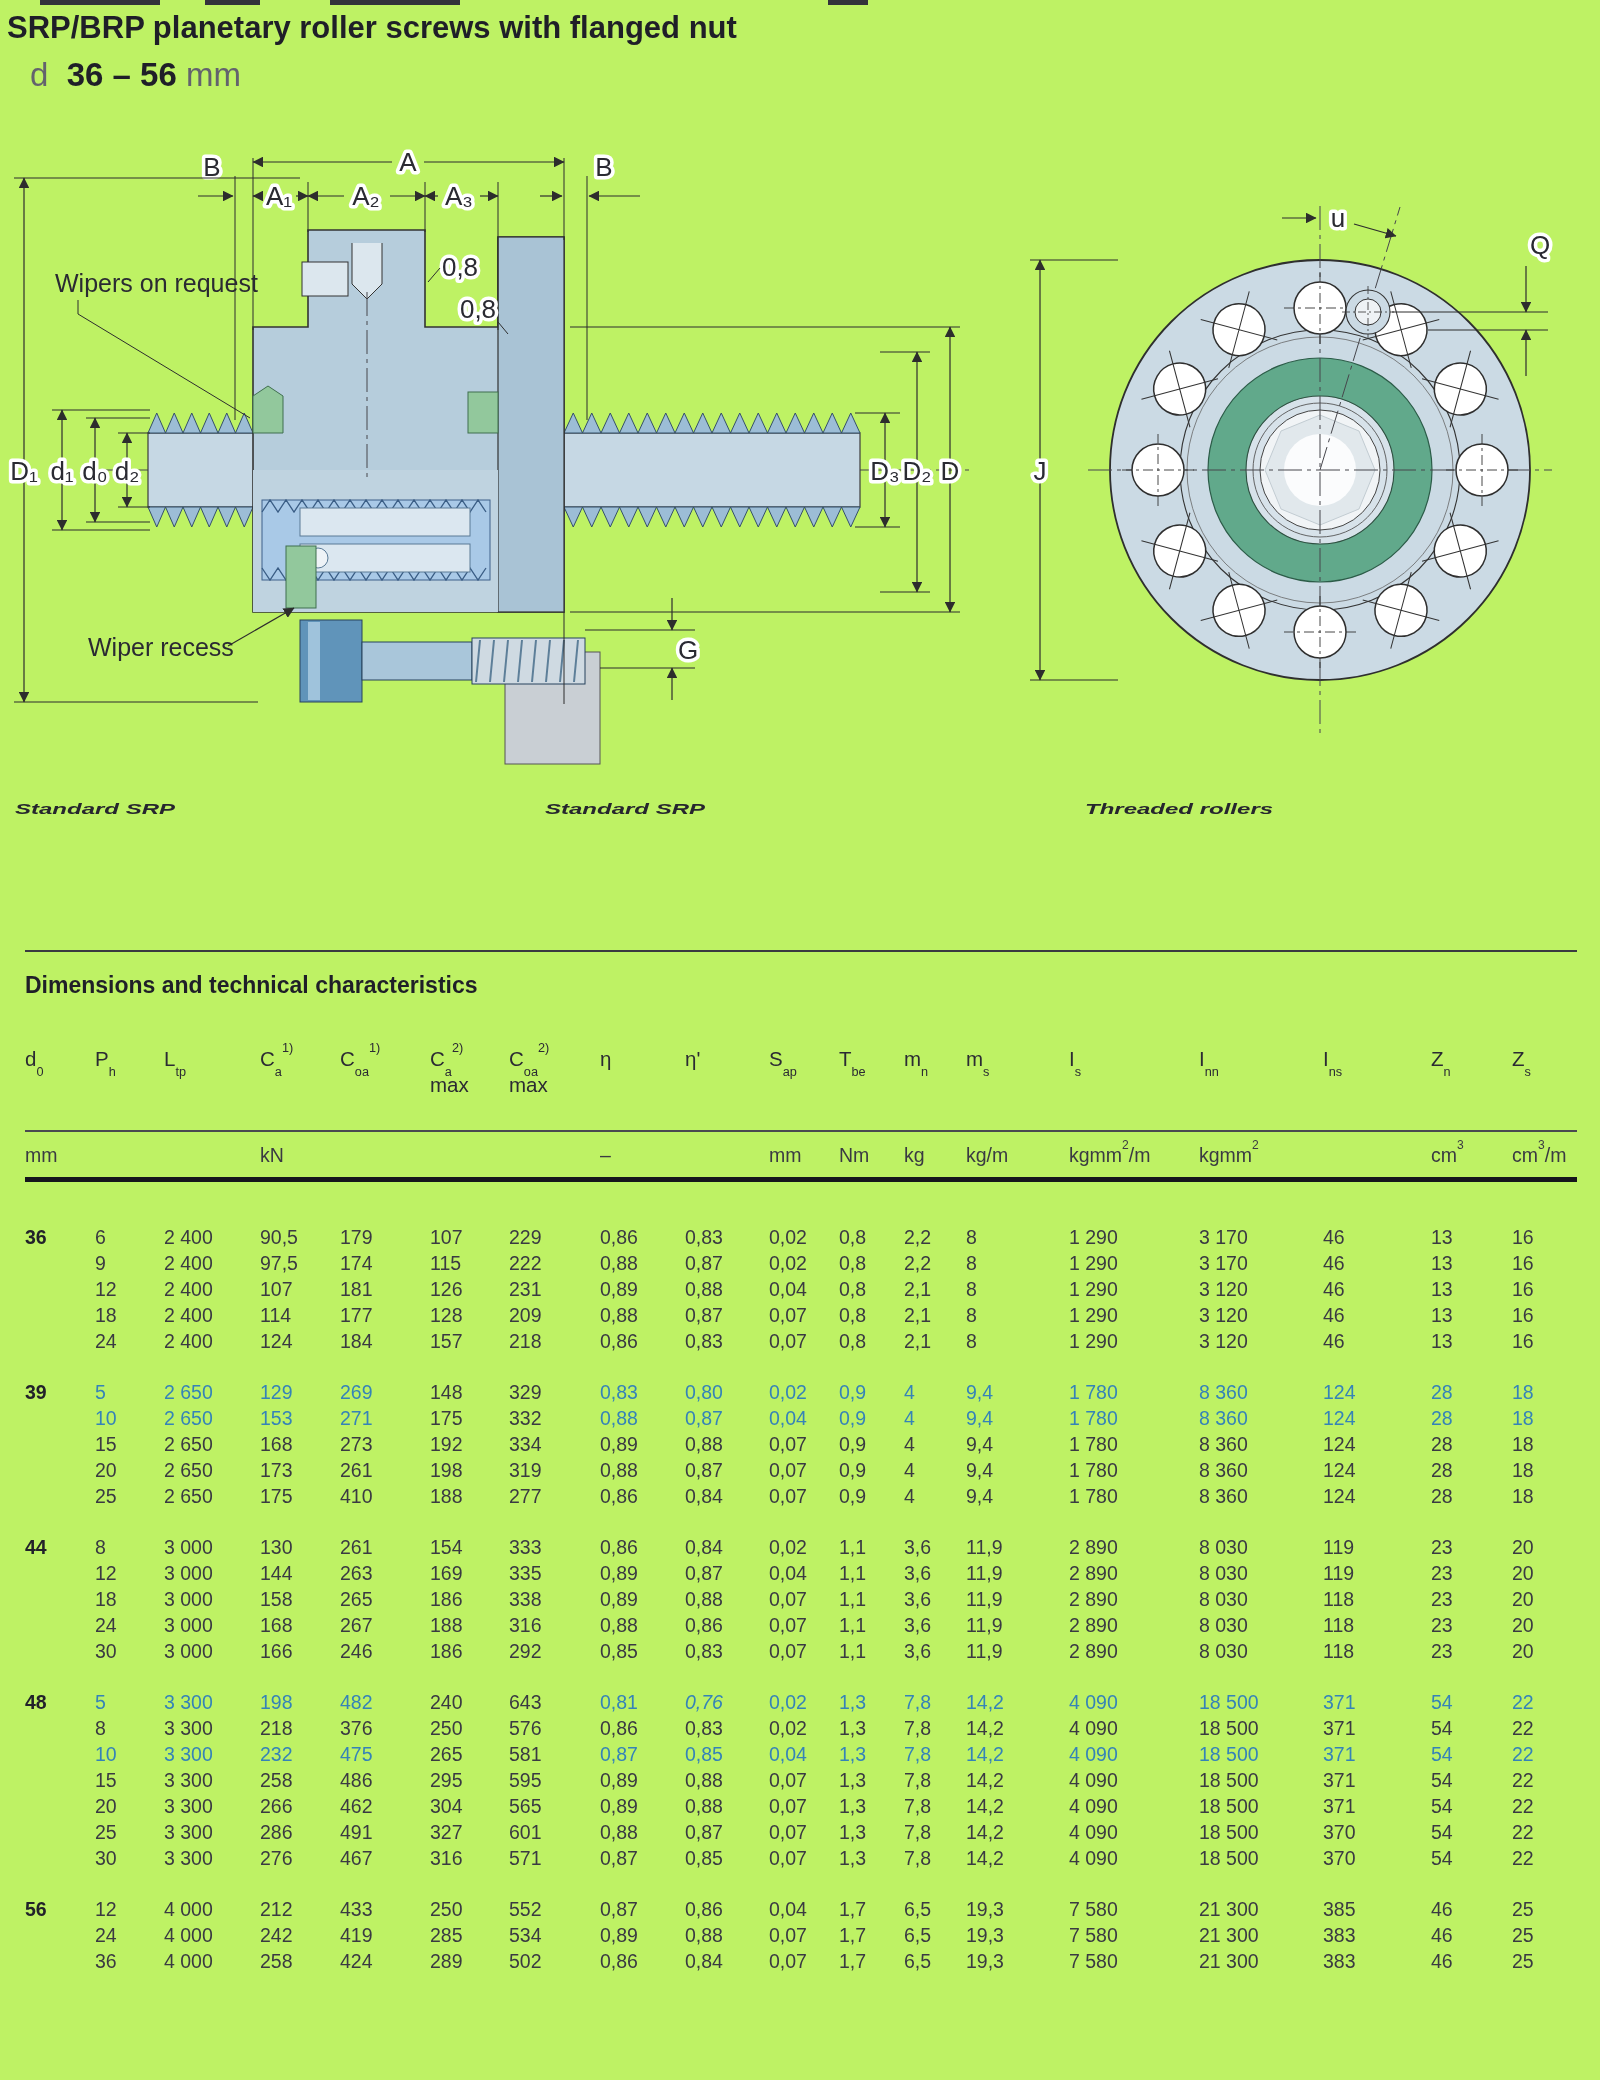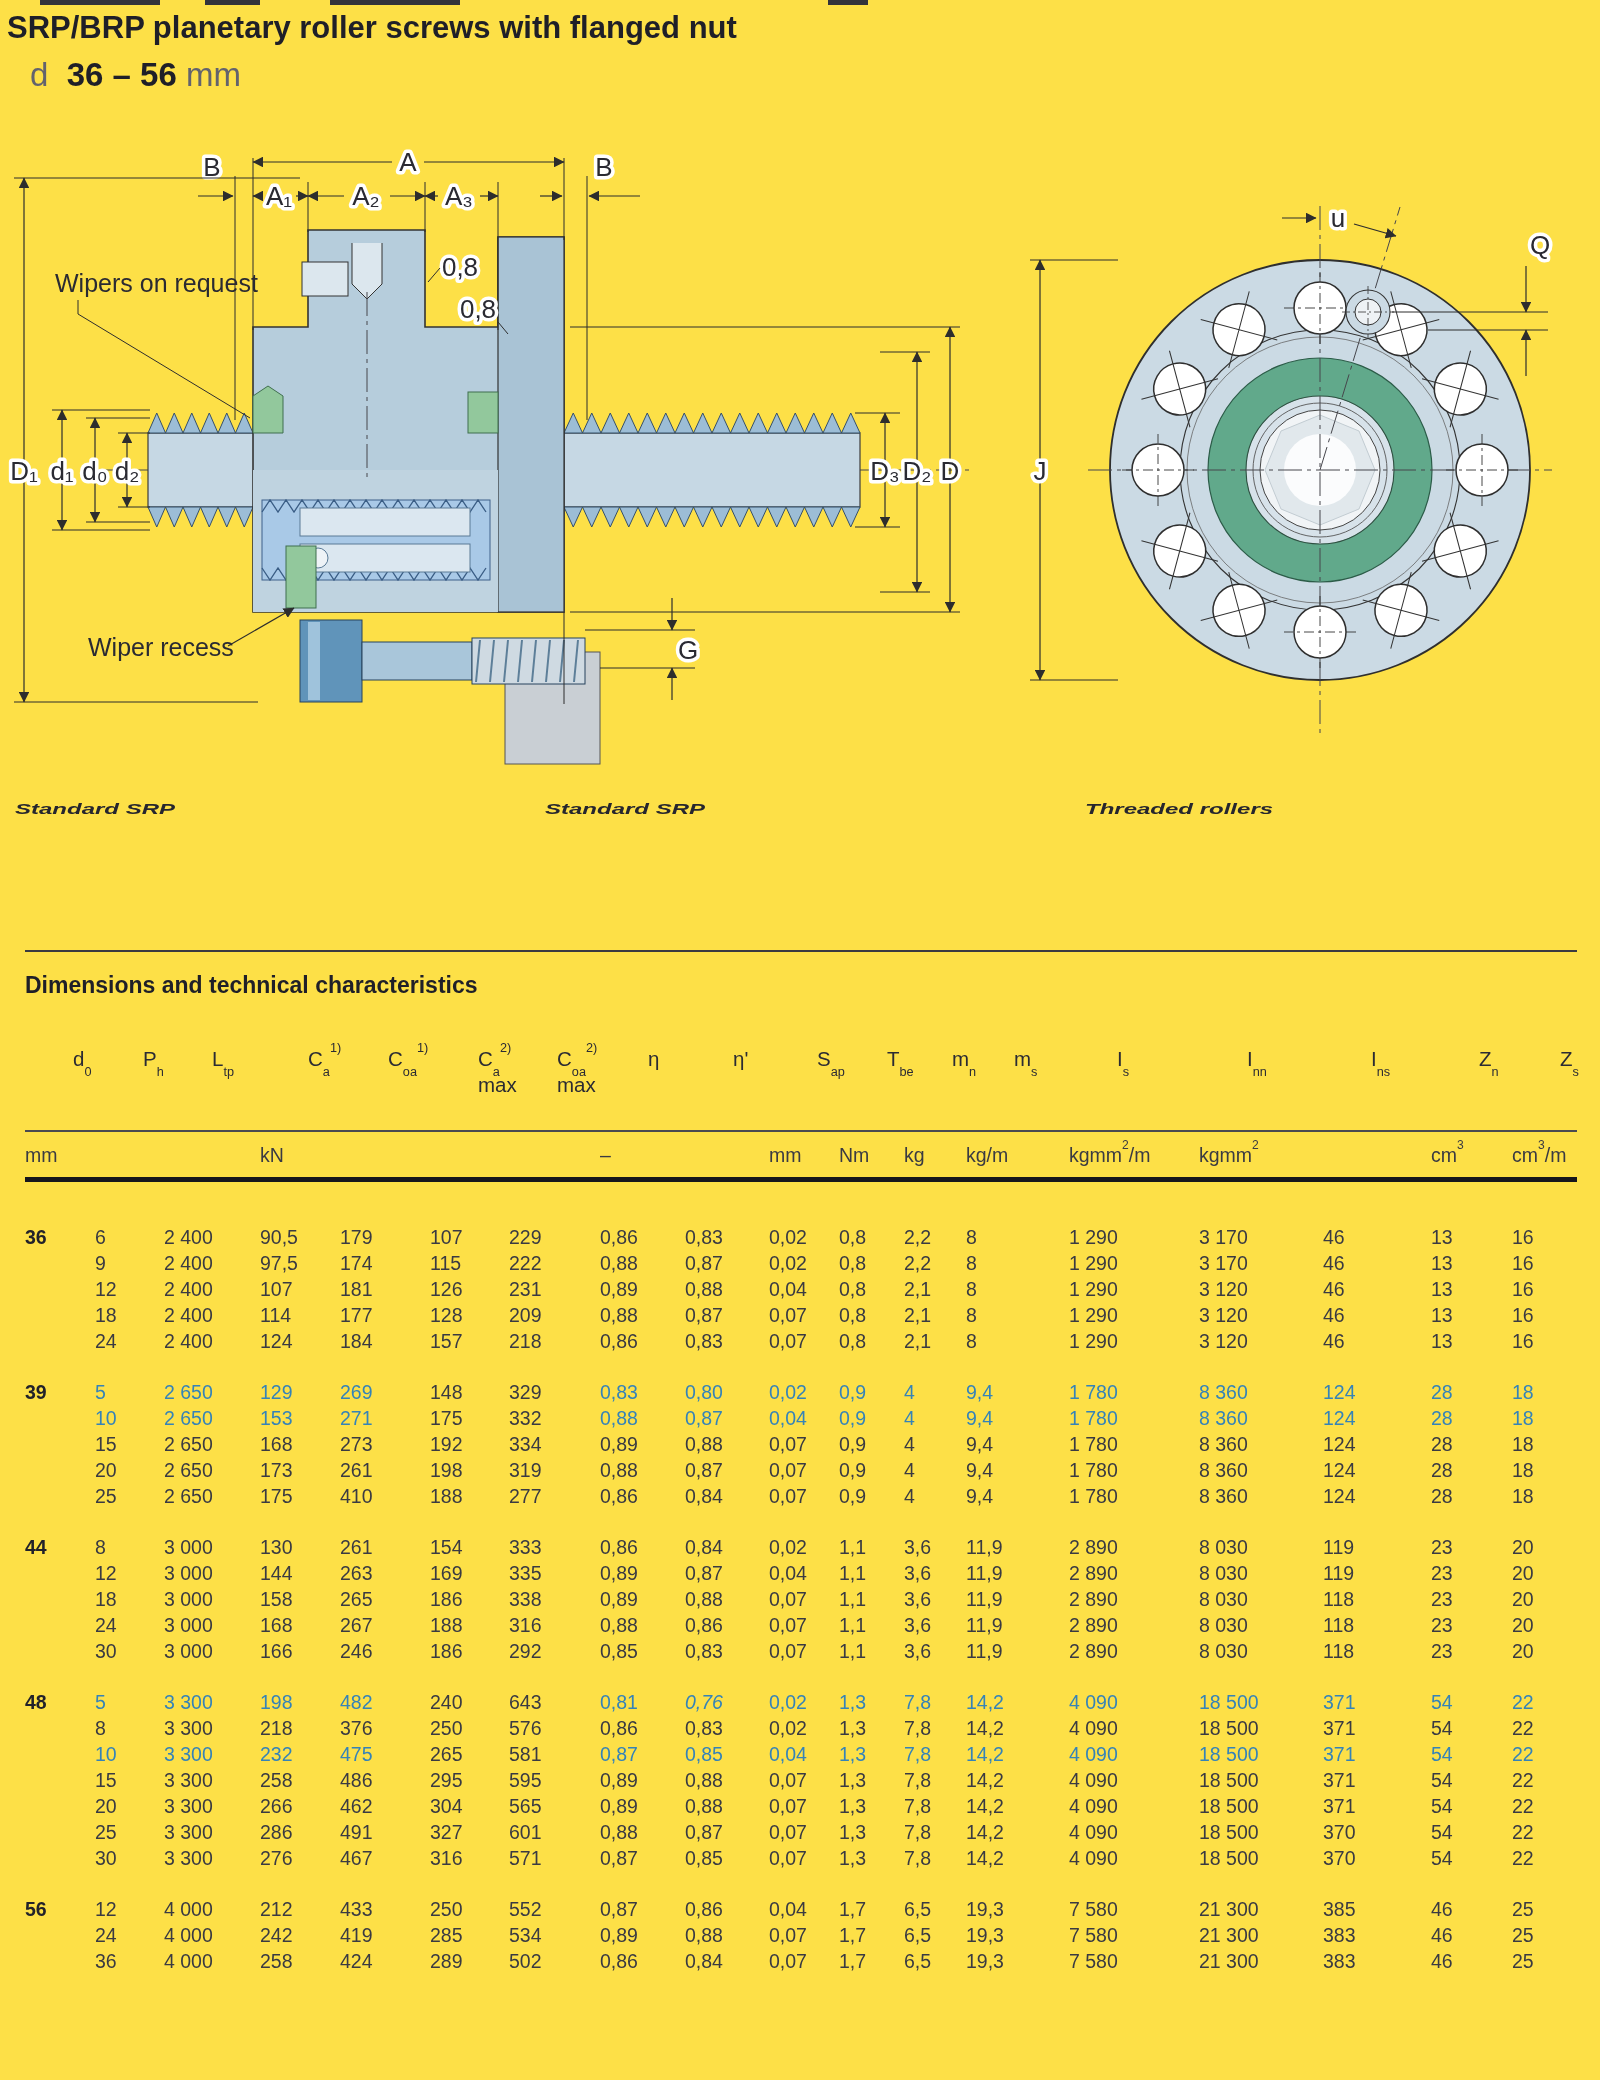--- a/index.html
+++ b/index.html
@@ -1,16 +1,16 @@
 <!DOCTYPE html>
 <html><head>
 <meta charset="utf-8">
 <style>
   html,body{margin:0;padding:0;background:#fff;}
-  #page{position:relative;width:1600px;height:2080px;background:#fde047;overflow:hidden;
+  #page{position:relative;width:1600px;height:2080px;background:#bef264;overflow:hidden;
         font-family:"Liberation Sans","DejaVu Sans",sans-serif;color:#3a3a42;}
   
   .artifact{position:absolute;background:#33333b;height:5px;top:0;}
   
   #page-title{position:absolute;left:7px;top:10px;font-size:31px;font-weight:bold;color:#1f1f28;letter-spacing:0;}
   #size-line{position:absolute;left:30px;top:56px;font-size:33px;color:#63636d;}
   #size-line b{color:#1f1f28;font-weight:bold;}
   
   .caption{position:absolute;top:800px;height:24px;overflow:hidden;font-style:italic;font-weight:600;
            font-size:24px;color:#26262e;transform:scaleY(.62);transform-origin:top left;white-space:nowrap;}
@@ -26,21 +26,21 @@
   #drawing .note{font-size:25px;fill:#2a2a32;}
   
   .rule{position:absolute;left:25px;width:1552px;background:#3a3a40;}
   #rule-top{top:950px;height:2px;}
   #rule-header{top:1130px;height:1.5px;background:#4a4a50;}
   #rule-thick{top:1177px;height:4.5px;background:#16161c;}
   #section-title{position:absolute;left:25px;top:972px;font-size:23px;font-weight:bold;color:#1f1f28;}
   
   .grid18{display:grid;grid-template-columns:70px 69px 96px 80px 90px 79px 91px 85px 84px 70px 65px 62px 103px 130px 124px 108px 81px 88px;}
   #table-header{position:absolute;left:25px;top:1046px;font-size:20.5px;color:#2b2b33;}
-  #table-header .hcell{line-height:26px;white-space:nowrap;margin-left:48px;}
+  #table-header .hcell{line-height:26px;white-space:nowrap;}
   #table-header .hmax{line-height:26px;}
   #table-units{position:absolute;left:25px;top:1142px;font-size:19.5px;color:#3a3a42;}
   #table-units .ucell{line-height:26px;white-space:nowrap;}
   #table-body{position:absolute;left:25px;top:1224px;font-size:19.5px;}
   .tgroup{margin-bottom:25px;}
   .trow .cell{height:26px;line-height:26px;white-space:nowrap;}
   .trow .d0{font-weight:bold;color:#22222a;}
   sub{font-size:62%;position:relative;top:5px;line-height:0;}
   sup{font-size:62%;position:relative;top:-6px;line-height:0;}
 </style>

